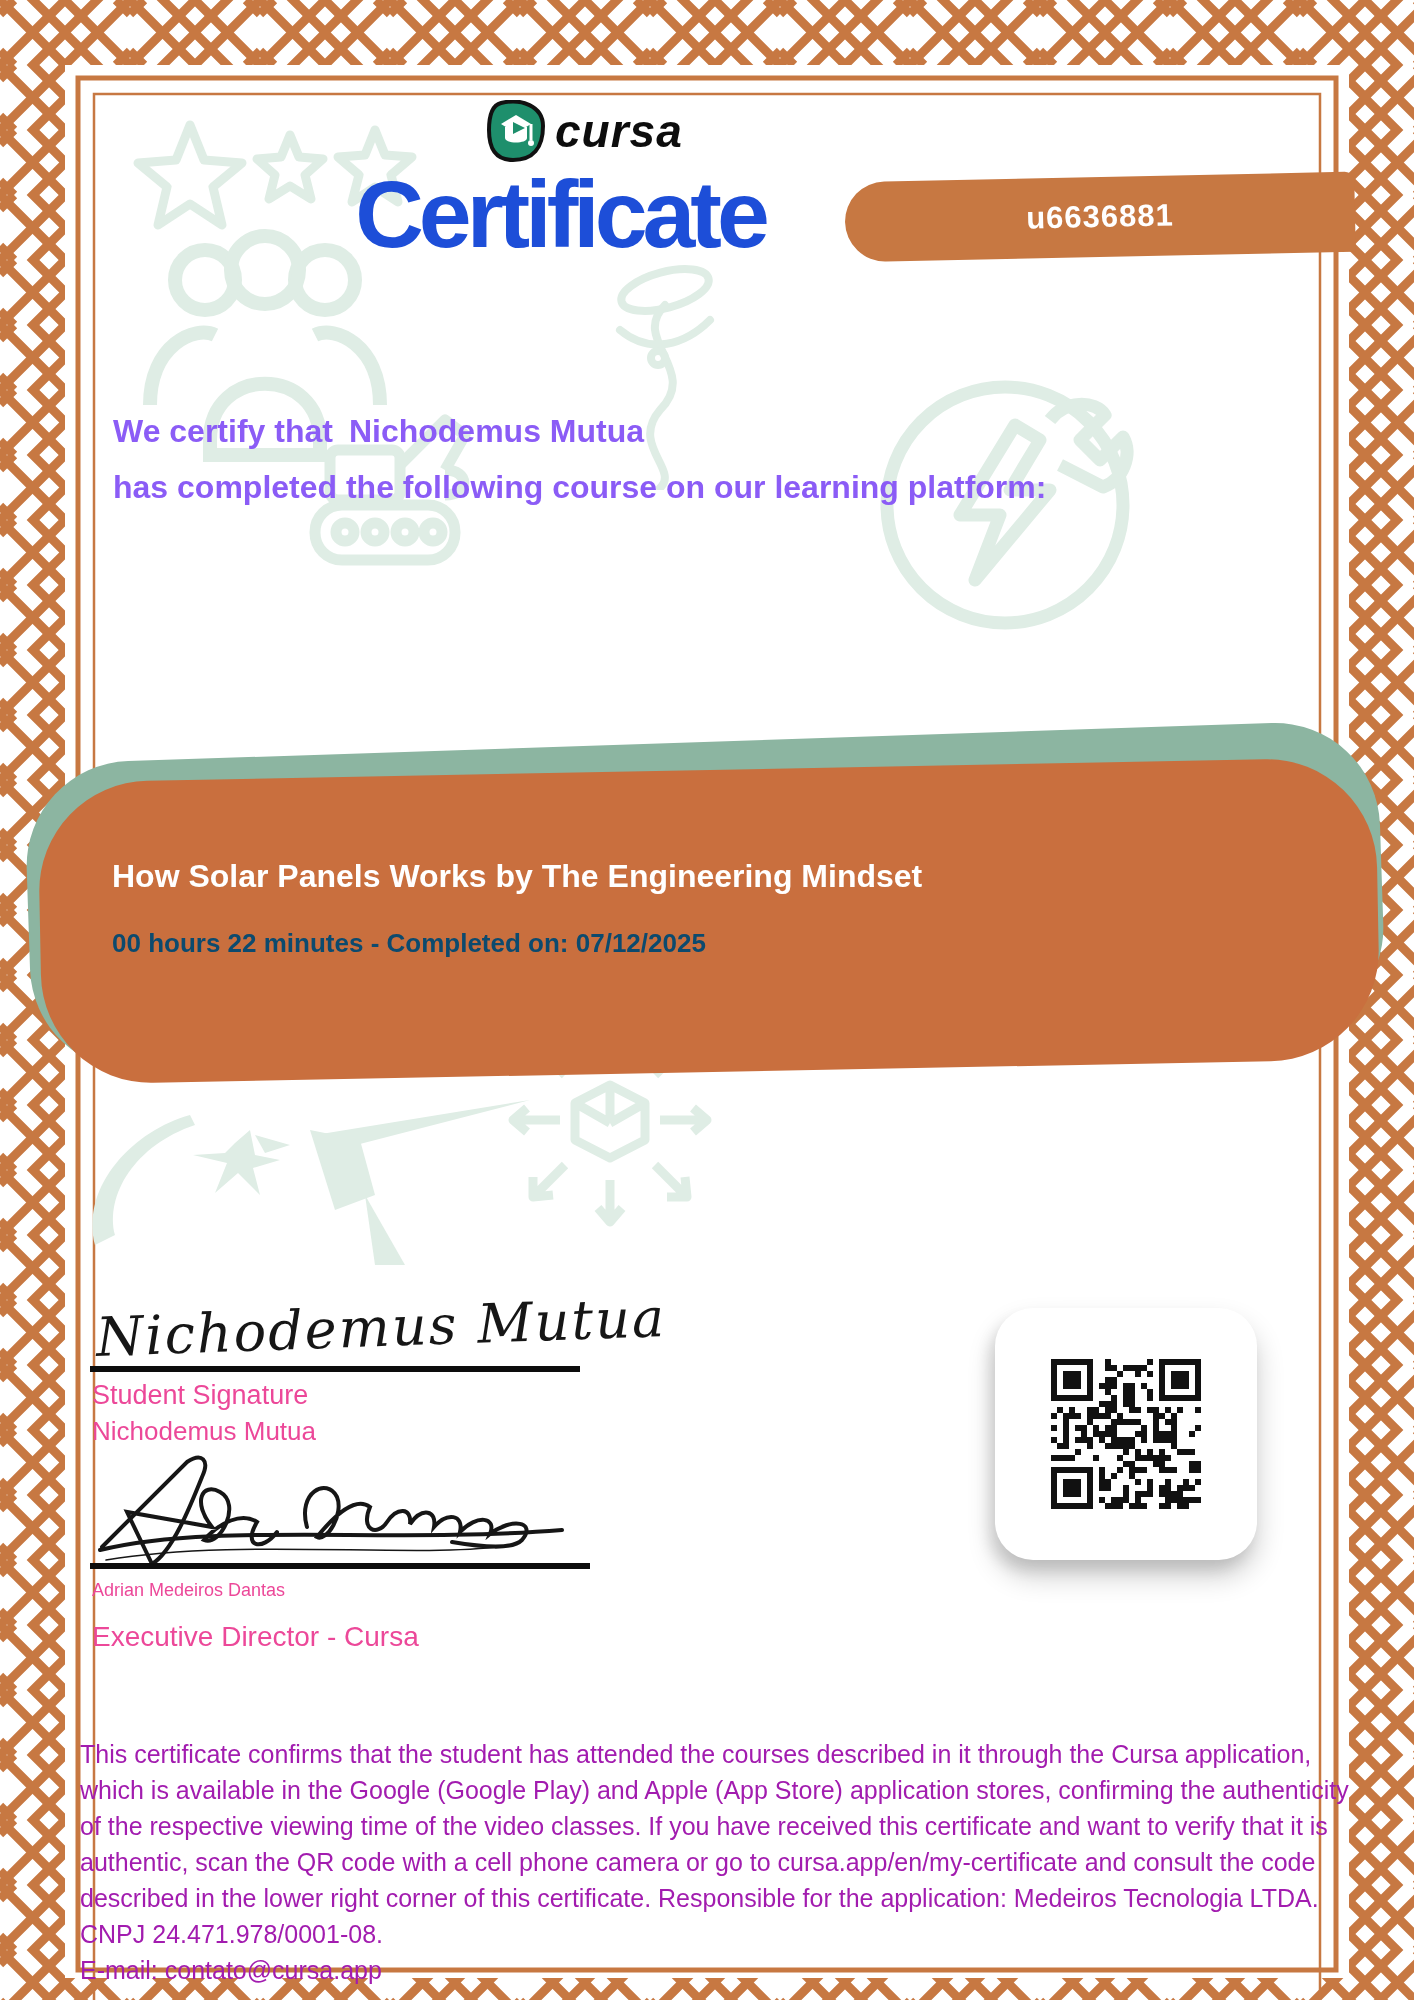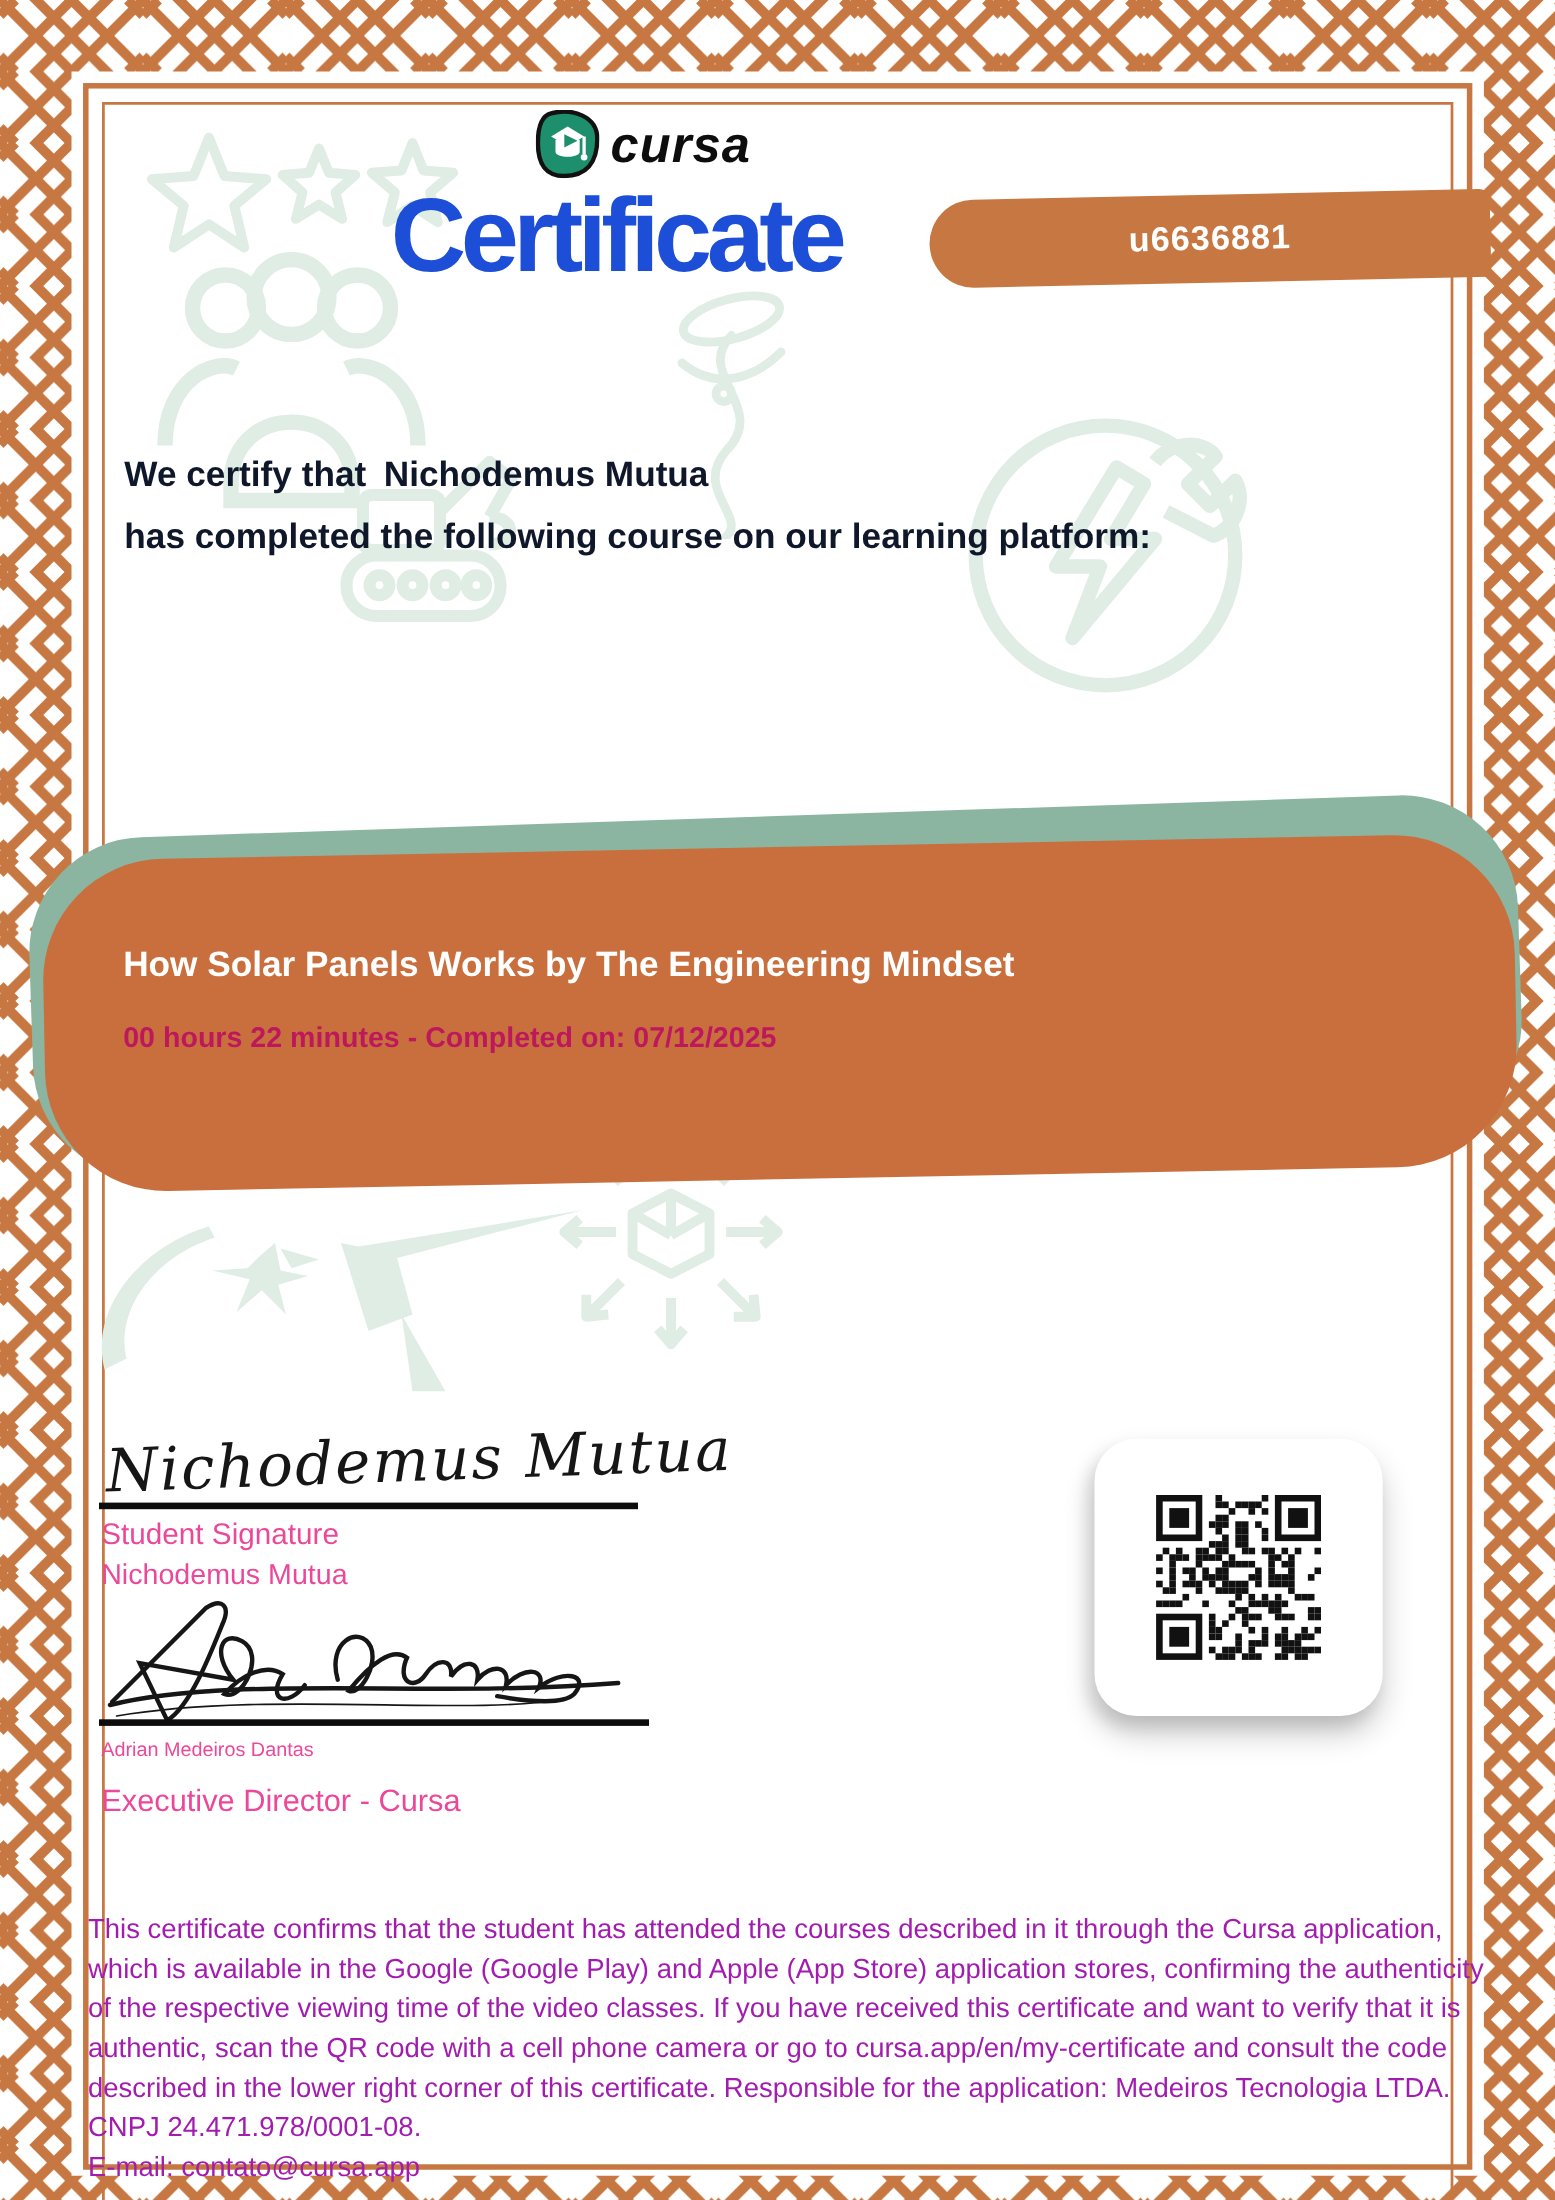--- a/index.html
+++ b/index.html
@@ -11,31 +11,31 @@
   .logo-wrap{left:487px;top:100px;display:flex;align-items:center;gap:10px;font-style:italic;}
   .brand-text{font-size:46px;font-weight:bold;letter-spacing:1px;color:#0d0d0d;}
   .cert-title{left:0;top:160px;width:1120px;text-align:center;
               font-size:95px;font-weight:bold;letter-spacing:-5px;color:#1d4ed8;}
   .code-badge{left:845px;top:177px;width:510px;height:80px;background:#C77842;
               border-radius:42px 10px 2px 42px;transform:rotate(-1.2deg);
               display:flex;align-items:center;justify-content:center;}
   .code-badge span{color:#fff;font-size:31px;font-weight:bold;letter-spacing:1px;}
 
   
-  .intro{left:113px;top:403px;font-size:32px;font-weight:bold;color:#0f172a;line-height:56px;}
+  .intro{left:113px;top:403px;font-size:32px;font-weight:bold;color:#8b5cf6;line-height:56px;}
   .intro .name{margin-left:16px;}
 
   
   .blob-wrap{left:26px;top:742px;width:1356px;height:332px;}
   .blob-teal{position:absolute;left:2px;top:0;right:0;bottom:22px;background:#8CB5A1;
              border-radius:105px;transform:rotate(-1.9deg);}
   .blob-orange{position:absolute;left:14px;top:28px;right:4px;bottom:2px;background:#C96F3E;
                border-radius:110px;transform:rotate(-1.1deg);}
   .course-title{position:absolute;left:86px;top:116px;color:#fff;font-size:32px;font-weight:bold;}
-  .course-details{position:absolute;left:86px;top:186px;color:#be185d;font-size:26px;font-weight:bold;}
+  .course-details{position:absolute;left:86px;top:186px;color:#0c4a6e;font-size:26px;font-weight:bold;}
 
   
   .sig-script{left:96px;top:1296px;font-family:"DejaVu Serif",serif;font-style:italic;
               font-size:54px;color:#161616;transform:rotate(-2deg);letter-spacing:2px;}
   .sig-line{background:#0d0d0d;height:6px;}
   .sig-label{font-size:27px;color:#ec4899;}
   .sig-scribble{left:92px;top:1452px;}
 
   
   .qr-card{left:995px;top:1308px;width:262px;height:252px;background:#fff;border-radius:38px;

